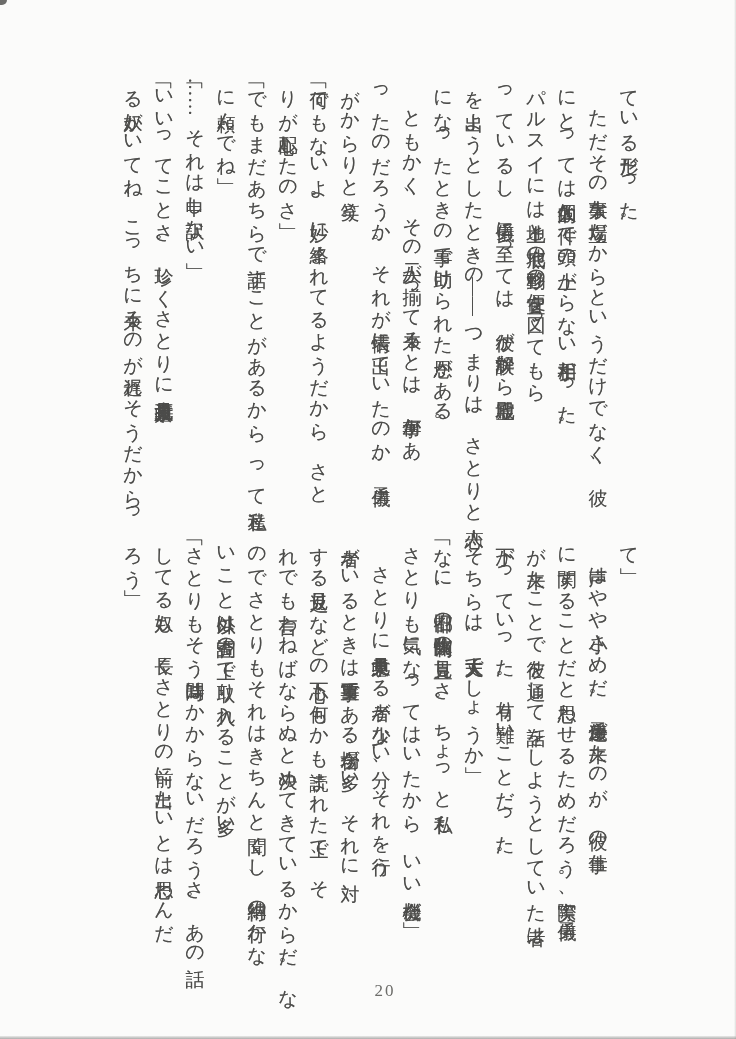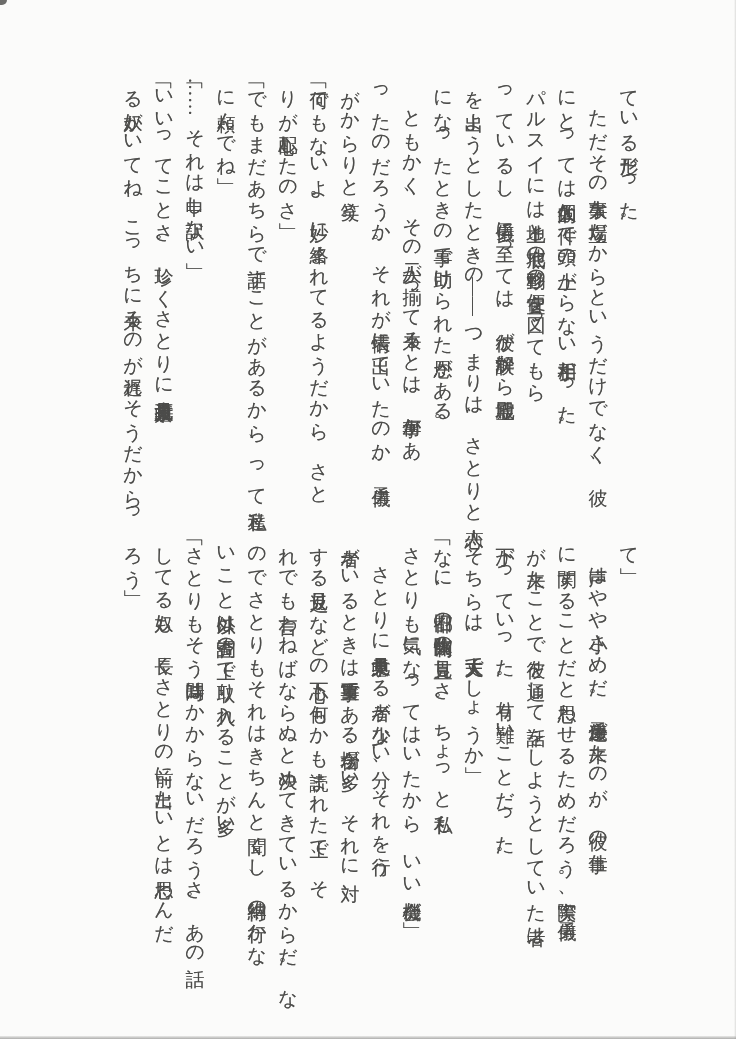--- a/index.html
+++ b/index.html
@@ -107,13 +107,14 @@
       <div class="tline">者がいるときは重要事である場合が多い。それに対</div>
       <div class="tline">する見返りなどの下心も何もかも読まれた上で、そ</div>
       <div class="tline">れでも言わねばならぬと決めてきているからだ。な</div>
       <div class="tline">のでさとりもそれはきちんと聞くし、納得の行かな</div>
       <div class="tline">いこと以外は調査の上で取り入れることが多い。</div>
       <div class="tline">「さとりもそう時間はかからないだろうさ。あの話</div>
       <div class="tline">してる奴も、長くさとりの前に出たいとは思わんだ</div>
       <div class="tline">ろう」</div>
     </div>
 
+  <div class="page-number">20</div>
 </div>
 
 </body></html>

